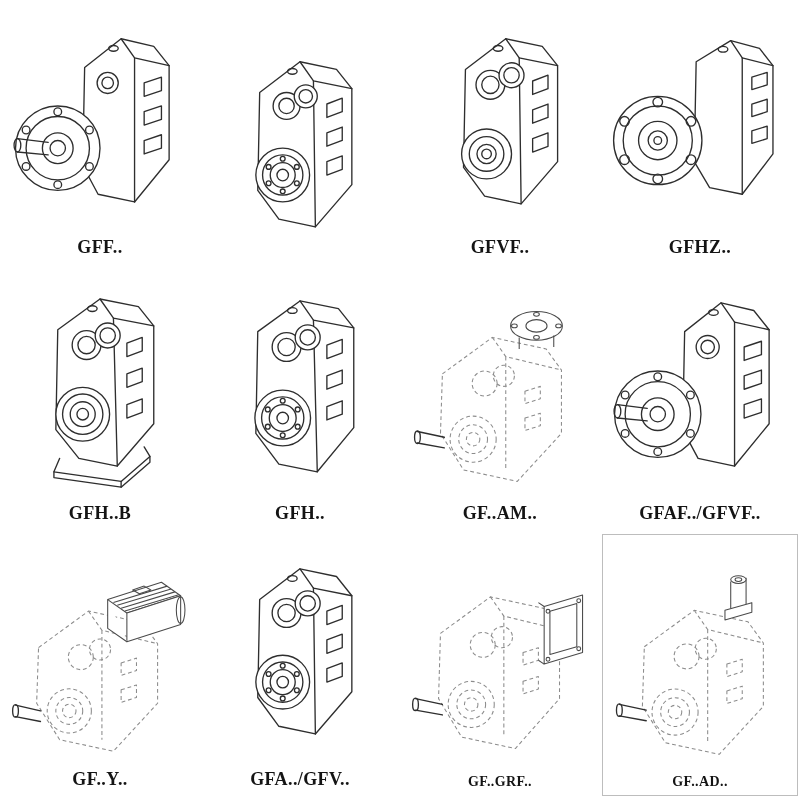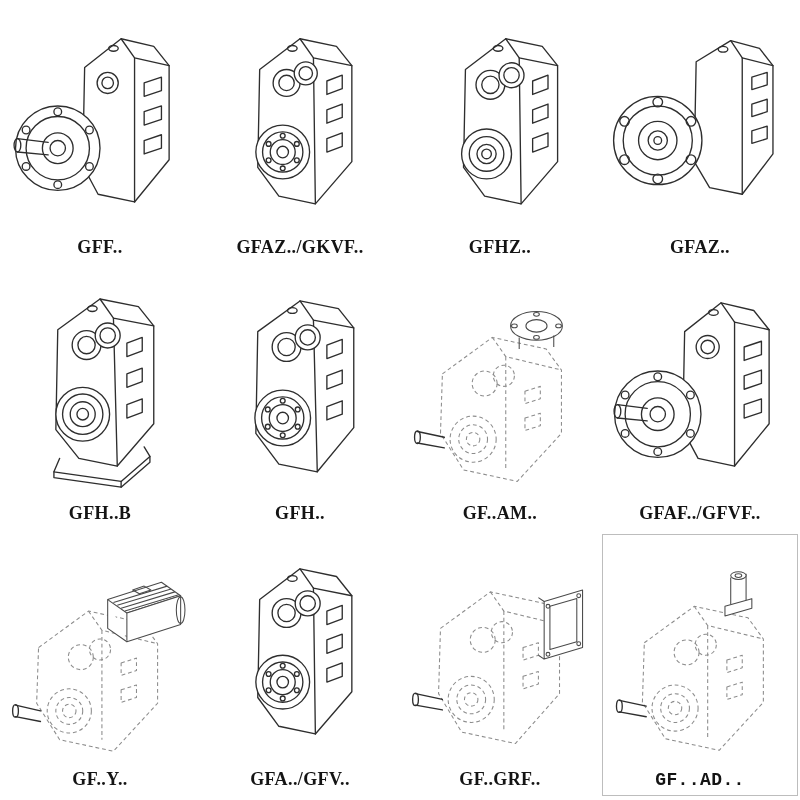--- a/index.html
+++ b/index.html
@@ -5,22 +5,22 @@
   * { margin:0; padding:0; box-sizing:border-box; }
   html,body { width:800px; height:800px; background:#ffffff; overflow:hidden;
               font-family:"Liberation Serif", serif; }
   .grid { display:grid; grid-template-columns:repeat(4,200px);
           grid-template-rows:repeat(3,266px); width:800px; height:800px; }
   .cell { display:flex; flex-direction:column; align-items:center;
           justify-content:flex-end; padding-bottom:8px; position:relative; }
   .cell svg { display:block; }
   .lbl { font-weight:bold; font-size:18px; color:#141414; letter-spacing:.4px;
          white-space:nowrap; margin-top:2px; }
-  .lbl.lg { font-size:18px; }
-  .boxed { outline:1px solid #bdbdbd; outline-offset:-3px;font-family:Liberation Mono, monospace; }
+  .lbl.lg { font-size:14px; }
+  .boxed { outline:1px solid #bdbdbd; outline-offset:-3px; }
 
   
   .ln  { fill:none; stroke:#2e2e2e; stroke-width:1.4; stroke-linejoin:round; stroke-linecap:round; }
   .fw  { fill:#ffffff; stroke:#2e2e2e; stroke-width:1.4; }
   .thin{ fill:none; stroke:#4a4a4a; stroke-width:1.1; stroke-linejoin:round; }
   .tfw { fill:#ffffff; stroke:#4a4a4a; stroke-width:1.1; }
   .dash{ fill:none; stroke:#8c8c8c; stroke-width:1.1; stroke-dasharray:4 3; stroke-linejoin:round; }
 </style>
 </head>
 <body>
@@ -71,42 +71,41 @@
       <circle class="ln" cx="82" cy="130" r="21"></circle>
       <circle class="ln" cx="82" cy="130" r="13"></circle>
       <circle class="ln" cx="82" cy="130" r="6"></circle>
       <circle class="ln" cx="82" cy="113" r="2.5"></circle>
         <circle class="ln" cx="96.7" cy="121.5" r="2.5"></circle>
       <circle class="ln" cx="96.7" cy="138.5" r="2.5"></circle>
         <circle class="ln" cx="82" cy="147" r="2.5"></circle>
       <circle class="ln" cx="67.3" cy="138.5" r="2.5"></circle>
         <circle class="ln" cx="67.3" cy="121.5" r="2.5"></circle>
     </svg>
-    <div class="lbl">GFAZ../GKVF..</div>
   </div>
 
   <div class="cell">
     <svg width="192" height="212" viewBox="0 0 200 212">
       <path class="ln" d="M64,44 L106,12 L144,20 L160,40 L160,140 L122,184 L84,176 L62,146 Z"></path>
       <path class="ln" d="M106,12 L120,32 L160,40"></path>
       <path class="ln" d="M120,32 L122,184"></path>
       <ellipse class="ln" cx="98" cy="22" rx="5" ry="3"></ellipse>
       <path class="ln" d="M134,56 l16,-6 v14 l-16,6 Z"></path>
       <path class="ln" d="M134,86 l16,-6 v14 l-16,6 Z"></path>
       <path class="ln" d="M134,116 l16,-6 v14 l-16,6 Z"></path>
       <circle class="fw" cx="90" cy="60" r="15"></circle>
         <circle class="ln" cx="90" cy="60" r="9"></circle>
       <circle class="fw" cx="112" cy="50" r="13"></circle>
         <circle class="ln" cx="112" cy="50" r="8"></circle>
       <circle class="fw" cx="86" cy="132" r="26"></circle>
       <circle class="ln" cx="86" cy="132" r="18"></circle>
       <circle class="ln" cx="86" cy="132" r="10"></circle>
       <circle class="ln" cx="86" cy="132" r="5"></circle>
     </svg>
-    <div class="lbl">GFHZ..</div>
+    <div class="lbl">GFVF..</div>
   </div>
 
   <div class="cell">
     <svg width="192" height="212" viewBox="0 0 200 212">
       <path class="ln" d="M96,36 L132,14 L162,22 L176,40 L176,132 L144,174 L110,167 L94,140 Z"></path>
       <path class="ln" d="M132,14 L144,32 L176,40"></path>
       <path class="ln" d="M144,32 L144,174"></path>
       <ellipse class="ln" cx="124" cy="23" rx="5" ry="3"></ellipse>
       <path class="ln" d="M154,52 l16,-5 v13 l-16,5 Z"></path>
       <path class="ln" d="M154,80 l16,-5 v13 l-16,5 Z"></path>
@@ -116,21 +115,21 @@
       <circle class="ln" cx="56" cy="118" r="20"></circle>
       <circle class="ln" cx="56" cy="118" r="10"></circle>
       <circle class="ln" cx="56" cy="118" r="4"></circle>
       <circle class="ln" cx="56" cy="78" r="5"></circle>
         <circle class="ln" cx="90.6" cy="98" r="5"></circle>
       <circle class="ln" cx="90.6" cy="138" r="5"></circle>
         <circle class="ln" cx="56" cy="158" r="5"></circle>
       <circle class="ln" cx="21.4" cy="138" r="5"></circle>
         <circle class="ln" cx="21.4" cy="98" r="5"></circle>
     </svg>
-    <div class="lbl">GFAZ..</div>
+    <div class="lbl">GFHZ..</div>
   </div>
 
   <div class="cell">
     <svg width="192" height="212" viewBox="0 0 200 212">
       <path class="ln" d="M56,38 L100,6 L140,14 L156,34 L156,136 L118,180 L78,172 L54,142 Z"></path>
       <path class="ln" d="M100,6 L114,26 L156,34"></path>
       <path class="ln" d="M114,26 L118,180"></path>
       <ellipse class="ln" cx="92" cy="16" rx="5" ry="3"></ellipse>
       <path class="ln" d="M128,52 l16,-6 v14 l-16,6 Z"></path>
       <path class="ln" d="M128,84 l16,-6 v14 l-16,6 Z"></path>

